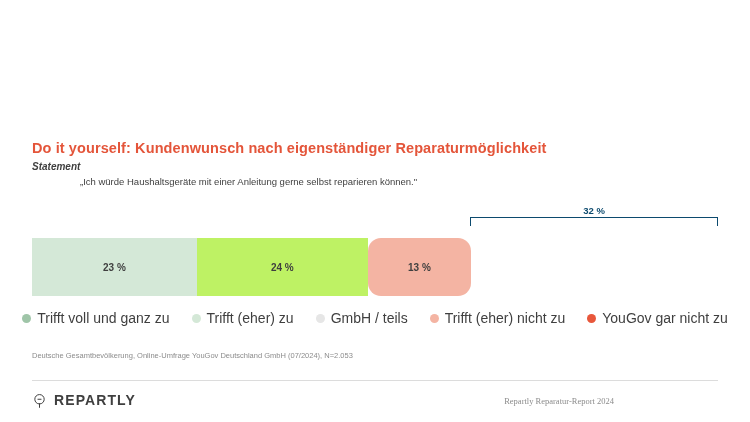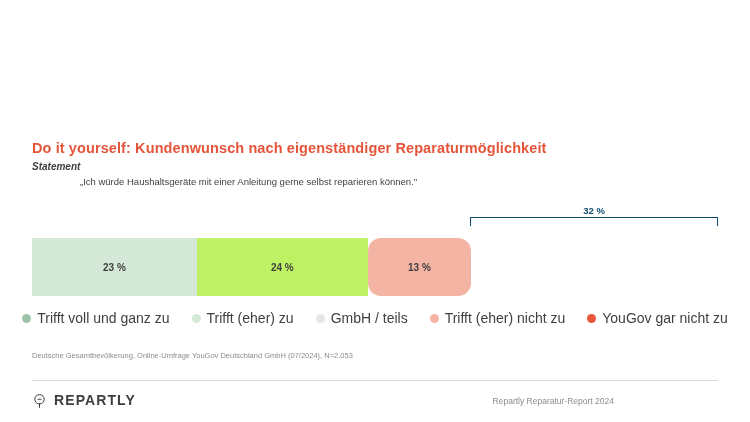--- a/index.html
+++ b/index.html
@@ -172,20 +172,21 @@
     font-weight: bold;
     letter-spacing: 1.1px;
     color: #3f3f3f;
   }
   .footer-right {
     position: absolute;
     right: 32px;
     top: 396px;
     font-size: 8.5px;
     color: #8c8c8c;
+    font-family: Liberation Serif, serif;
   }
 </style>
 </head>
 <body>
 
 <div class="slide">
 
   <div class="title">Do it yourself: Kundenwunsch nach eigenständiger Reparaturmöglichkeit</div>
   <div class="statement-label">Statement</div>
   <div class="statement-text">„Ich würde Haushaltsgeräte mit einer Anleitung gerne selbst reparieren können."</div>

